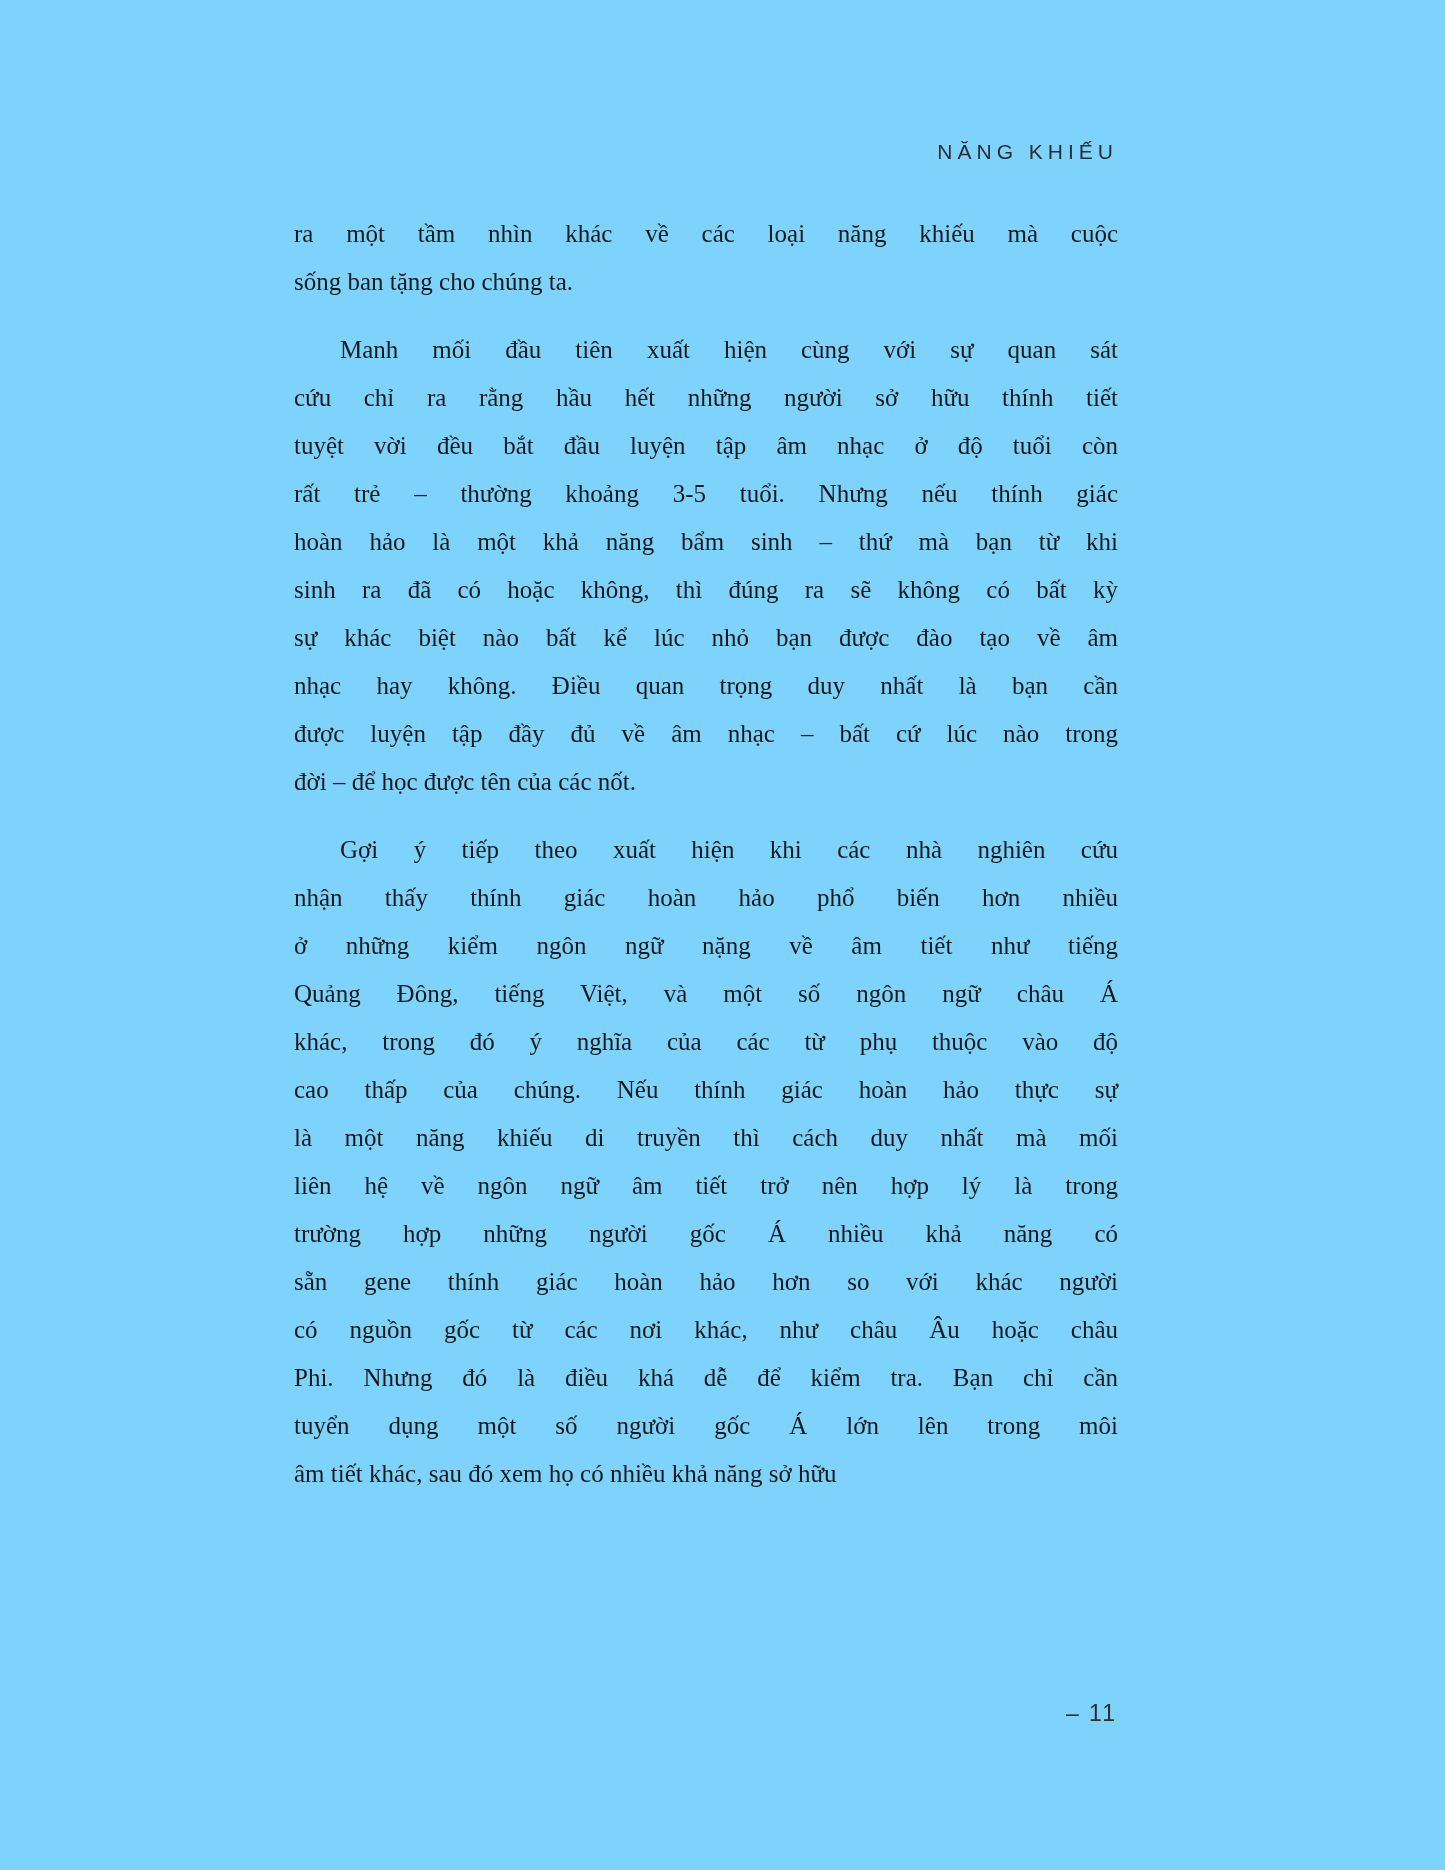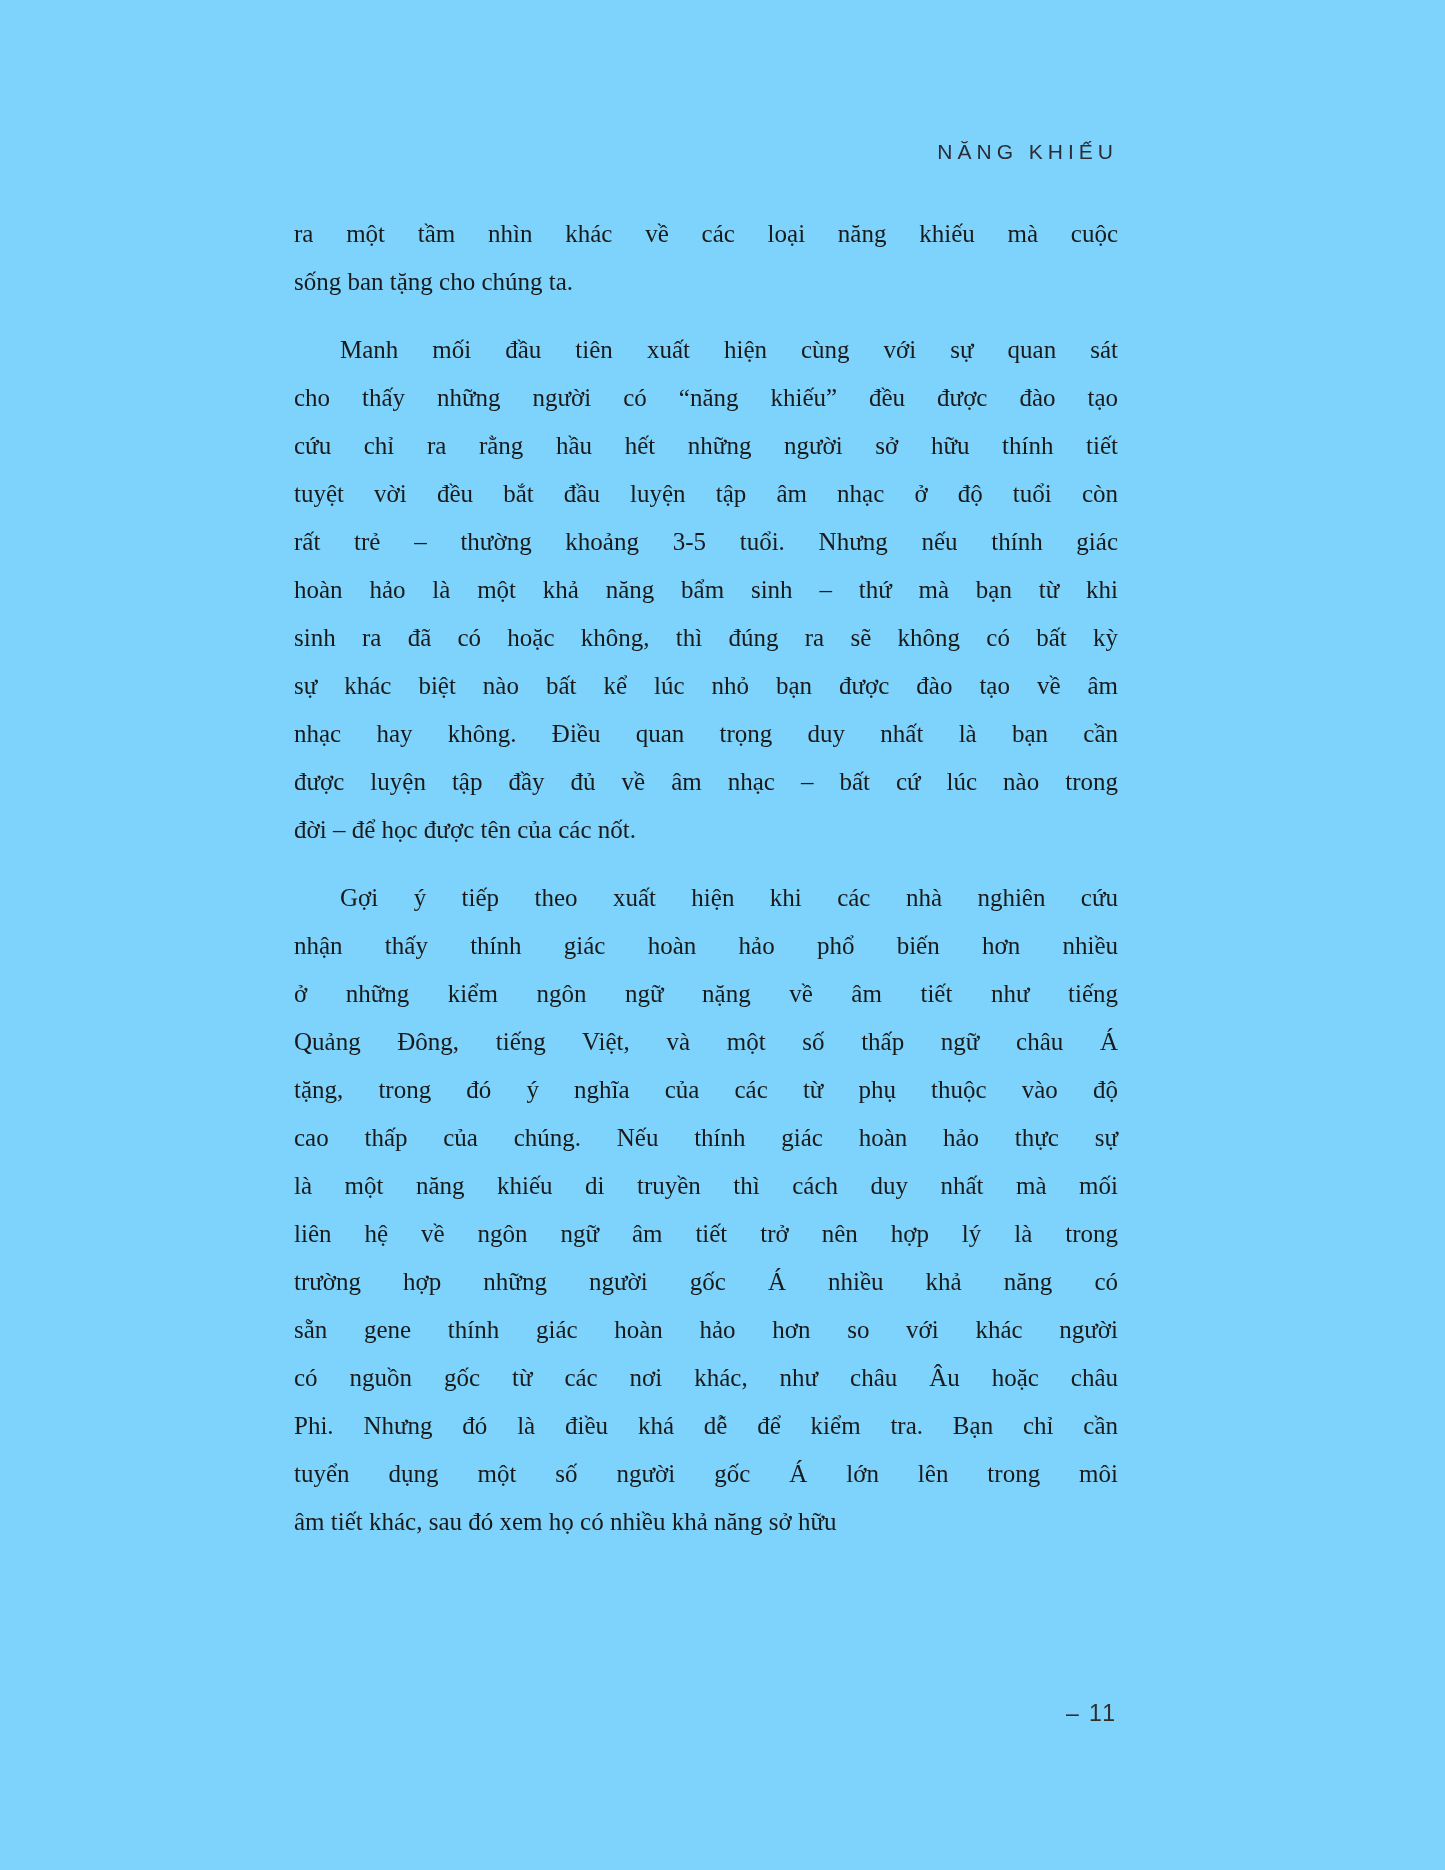--- a/index.html
+++ b/index.html
@@ -66,38 +66,37 @@
 
   <main class="text-block">
 
     <div class="para">
       <div class="ln">ra một tầm nhìn khác về các loại năng khiếu mà cuộc</div>
       <div class="ln last">sống ban tặng cho chúng ta.</div>
     </div>
 
     <div class="para">
       <div class="ln indent">Manh mối đầu tiên xuất hiện cùng với sự quan sát</div>
-      <div class="ln">cho thấy những người có “năng khiếu” đều được đào tạo</div>
       <div class="ln">cứu chỉ ra rằng hầu hết những người sở hữu thính tiết</div>
       <div class="ln">tuyệt vời đều bắt đầu luyện tập âm nhạc ở độ tuổi còn</div>
       <div class="ln">rất trẻ – thường khoảng 3-5 tuổi. Nhưng nếu thính giác</div>
       <div class="ln">hoàn hảo là một khả năng bẩm sinh – thứ mà bạn từ khi</div>
       <div class="ln">sinh ra đã có hoặc không, thì đúng ra sẽ không có bất kỳ</div>
       <div class="ln">sự khác biệt nào bất kể lúc nhỏ bạn được đào tạo về âm</div>
       <div class="ln">nhạc hay không. Điều quan trọng duy nhất là bạn cần</div>
       <div class="ln">được luyện tập đầy đủ về âm nhạc – bất cứ lúc nào trong</div>
       <div class="ln last">đời – để học được tên của các nốt.</div>
     </div>
 
     <div class="para">
       <div class="ln indent">Gợi ý tiếp theo xuất hiện khi các nhà nghiên cứu</div>
       <div class="ln">nhận thấy thính giác hoàn hảo phổ biến hơn nhiều</div>
       <div class="ln">ở những kiểm ngôn ngữ nặng về âm tiết như tiếng</div>
-      <div class="ln">Quảng Đông, tiếng Việt, và một số thấp ngữ châu Á</div>
-      <div class="ln">tặng, trong đó ý nghĩa của các từ phụ thuộc vào độ</div>
+      <div class="ln">Quảng Đông, tiếng Việt, và một số ngôn ngữ châu Á</div>
+      <div class="ln">khác, trong đó ý nghĩa của các từ phụ thuộc vào độ</div>
       <div class="ln">cao thấp của chúng. Nếu thính giác hoàn hảo thực sự</div>
       <div class="ln">là một năng khiếu di truyền thì cách duy nhất mà mối</div>
       <div class="ln">liên hệ về ngôn ngữ âm tiết trở nên hợp lý là trong</div>
       <div class="ln">trường hợp những người gốc Á nhiều khả năng có</div>
       <div class="ln">sẵn gene thính giác hoàn hảo hơn so với khác người</div>
       <div class="ln">có nguồn gốc từ các nơi khác, như châu Âu hoặc châu</div>
       <div class="ln">Phi. Nhưng đó là điều khá dễ để kiểm tra. Bạn chỉ cần</div>
       <div class="ln">tuyển dụng một số người gốc Á lớn lên trong môi</div>
       <div class="ln last">âm tiết khác, sau đó xem họ có nhiều khả năng sở hữu</div>
     </div>

